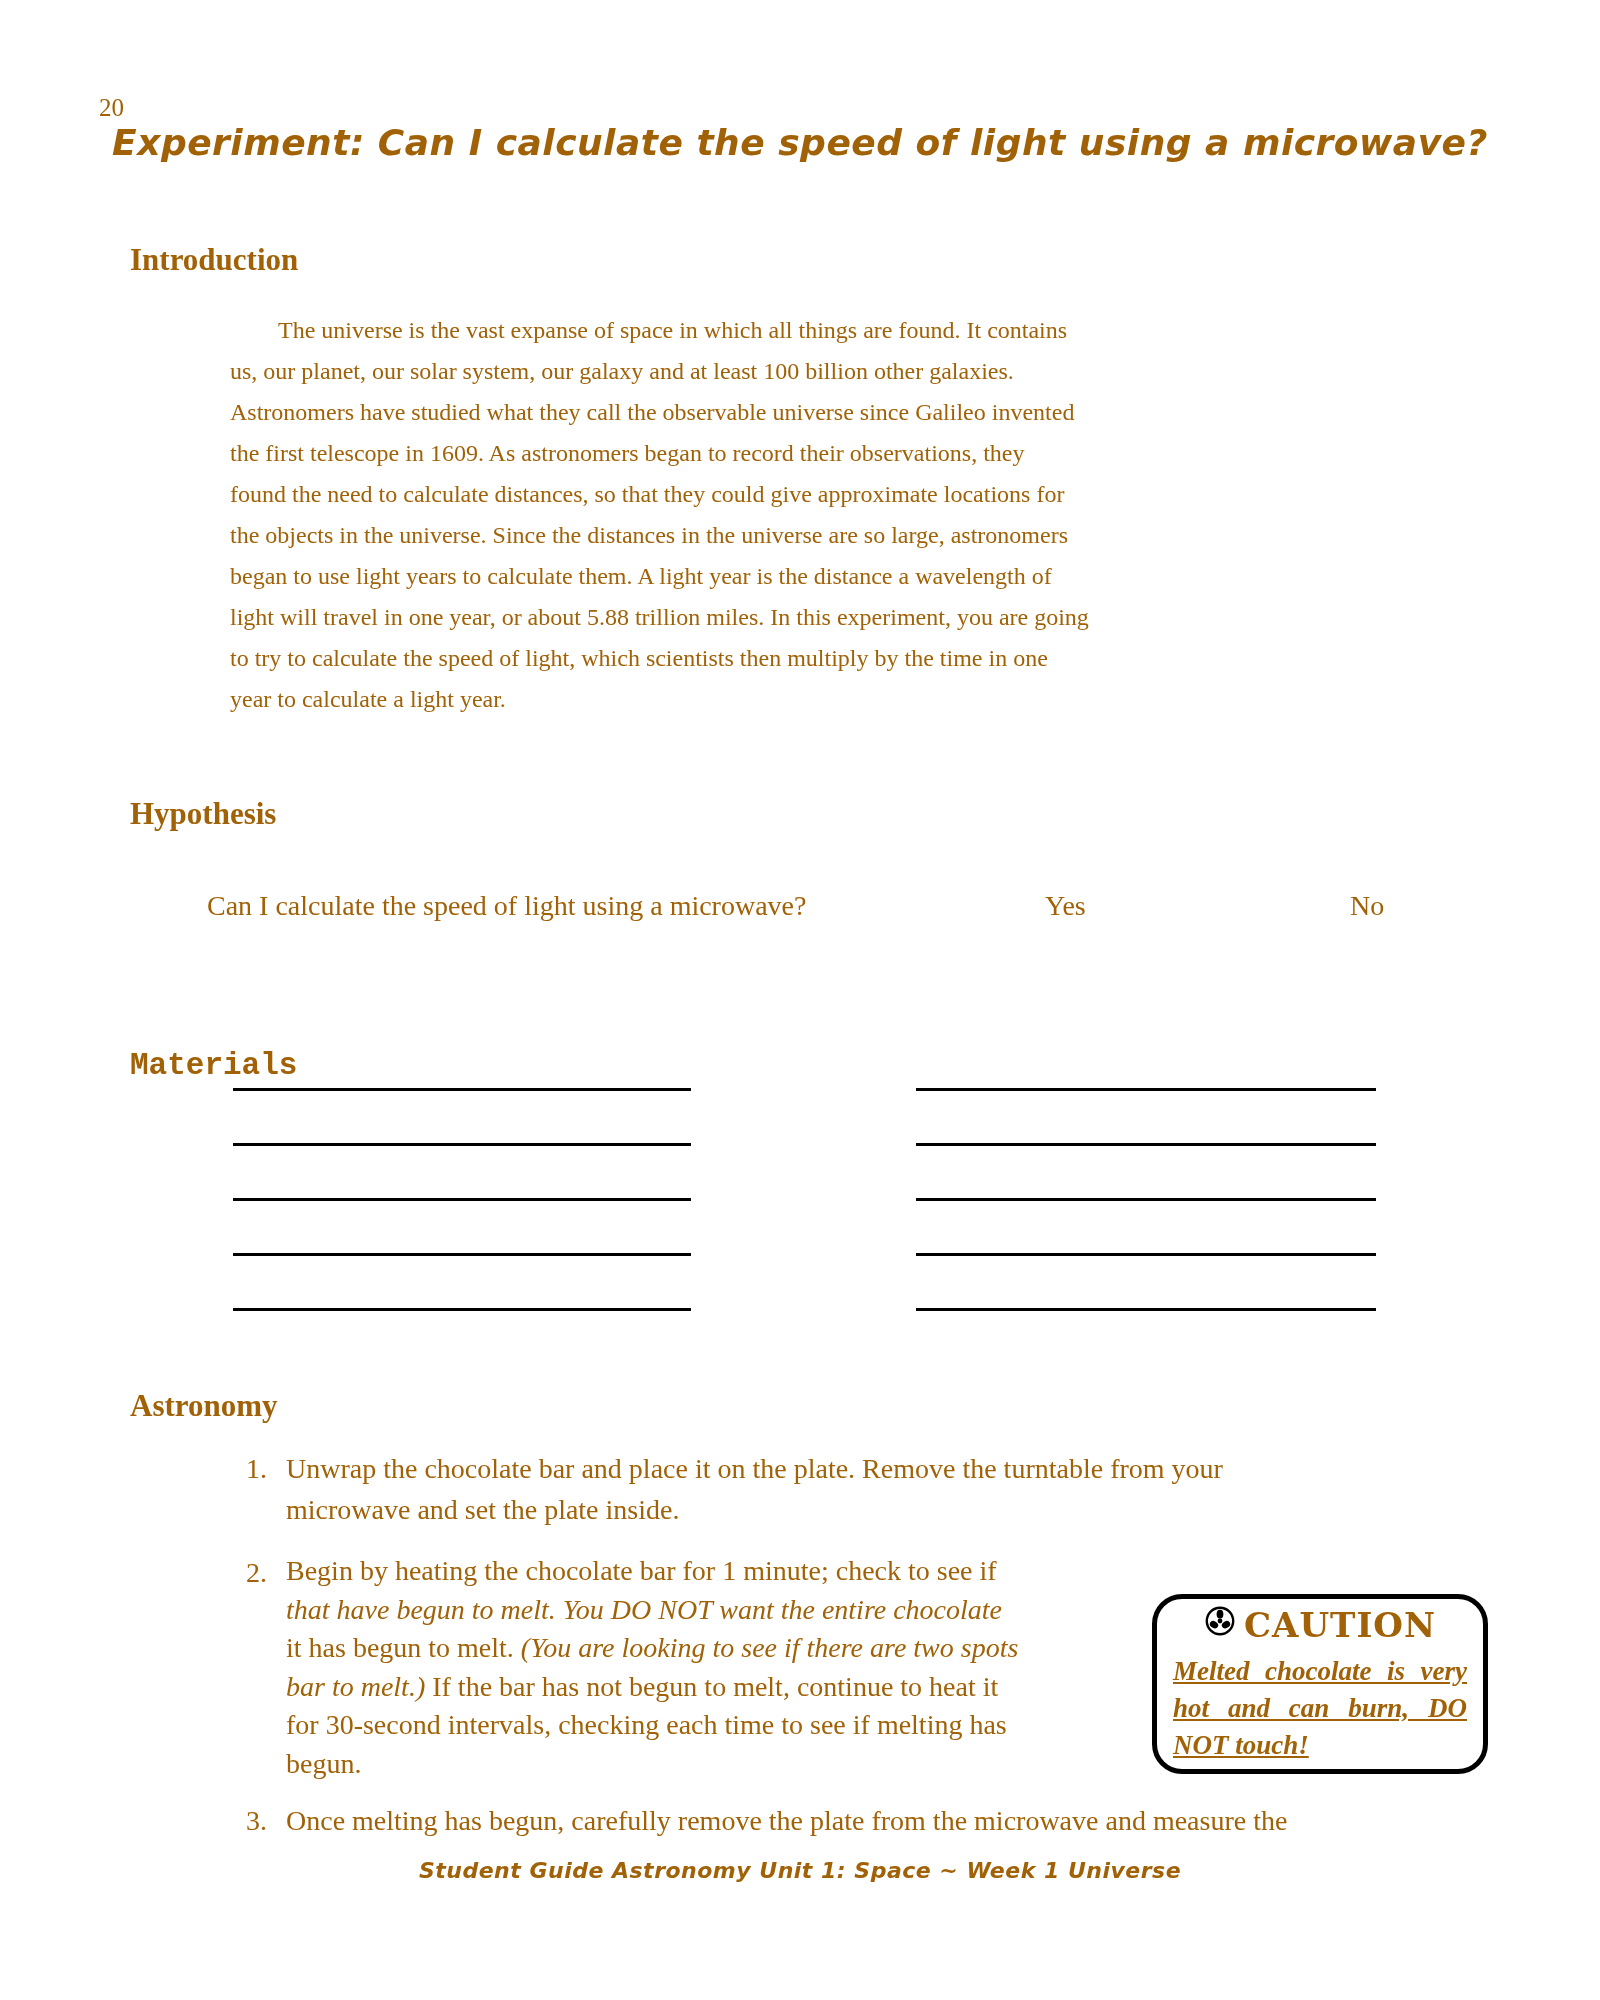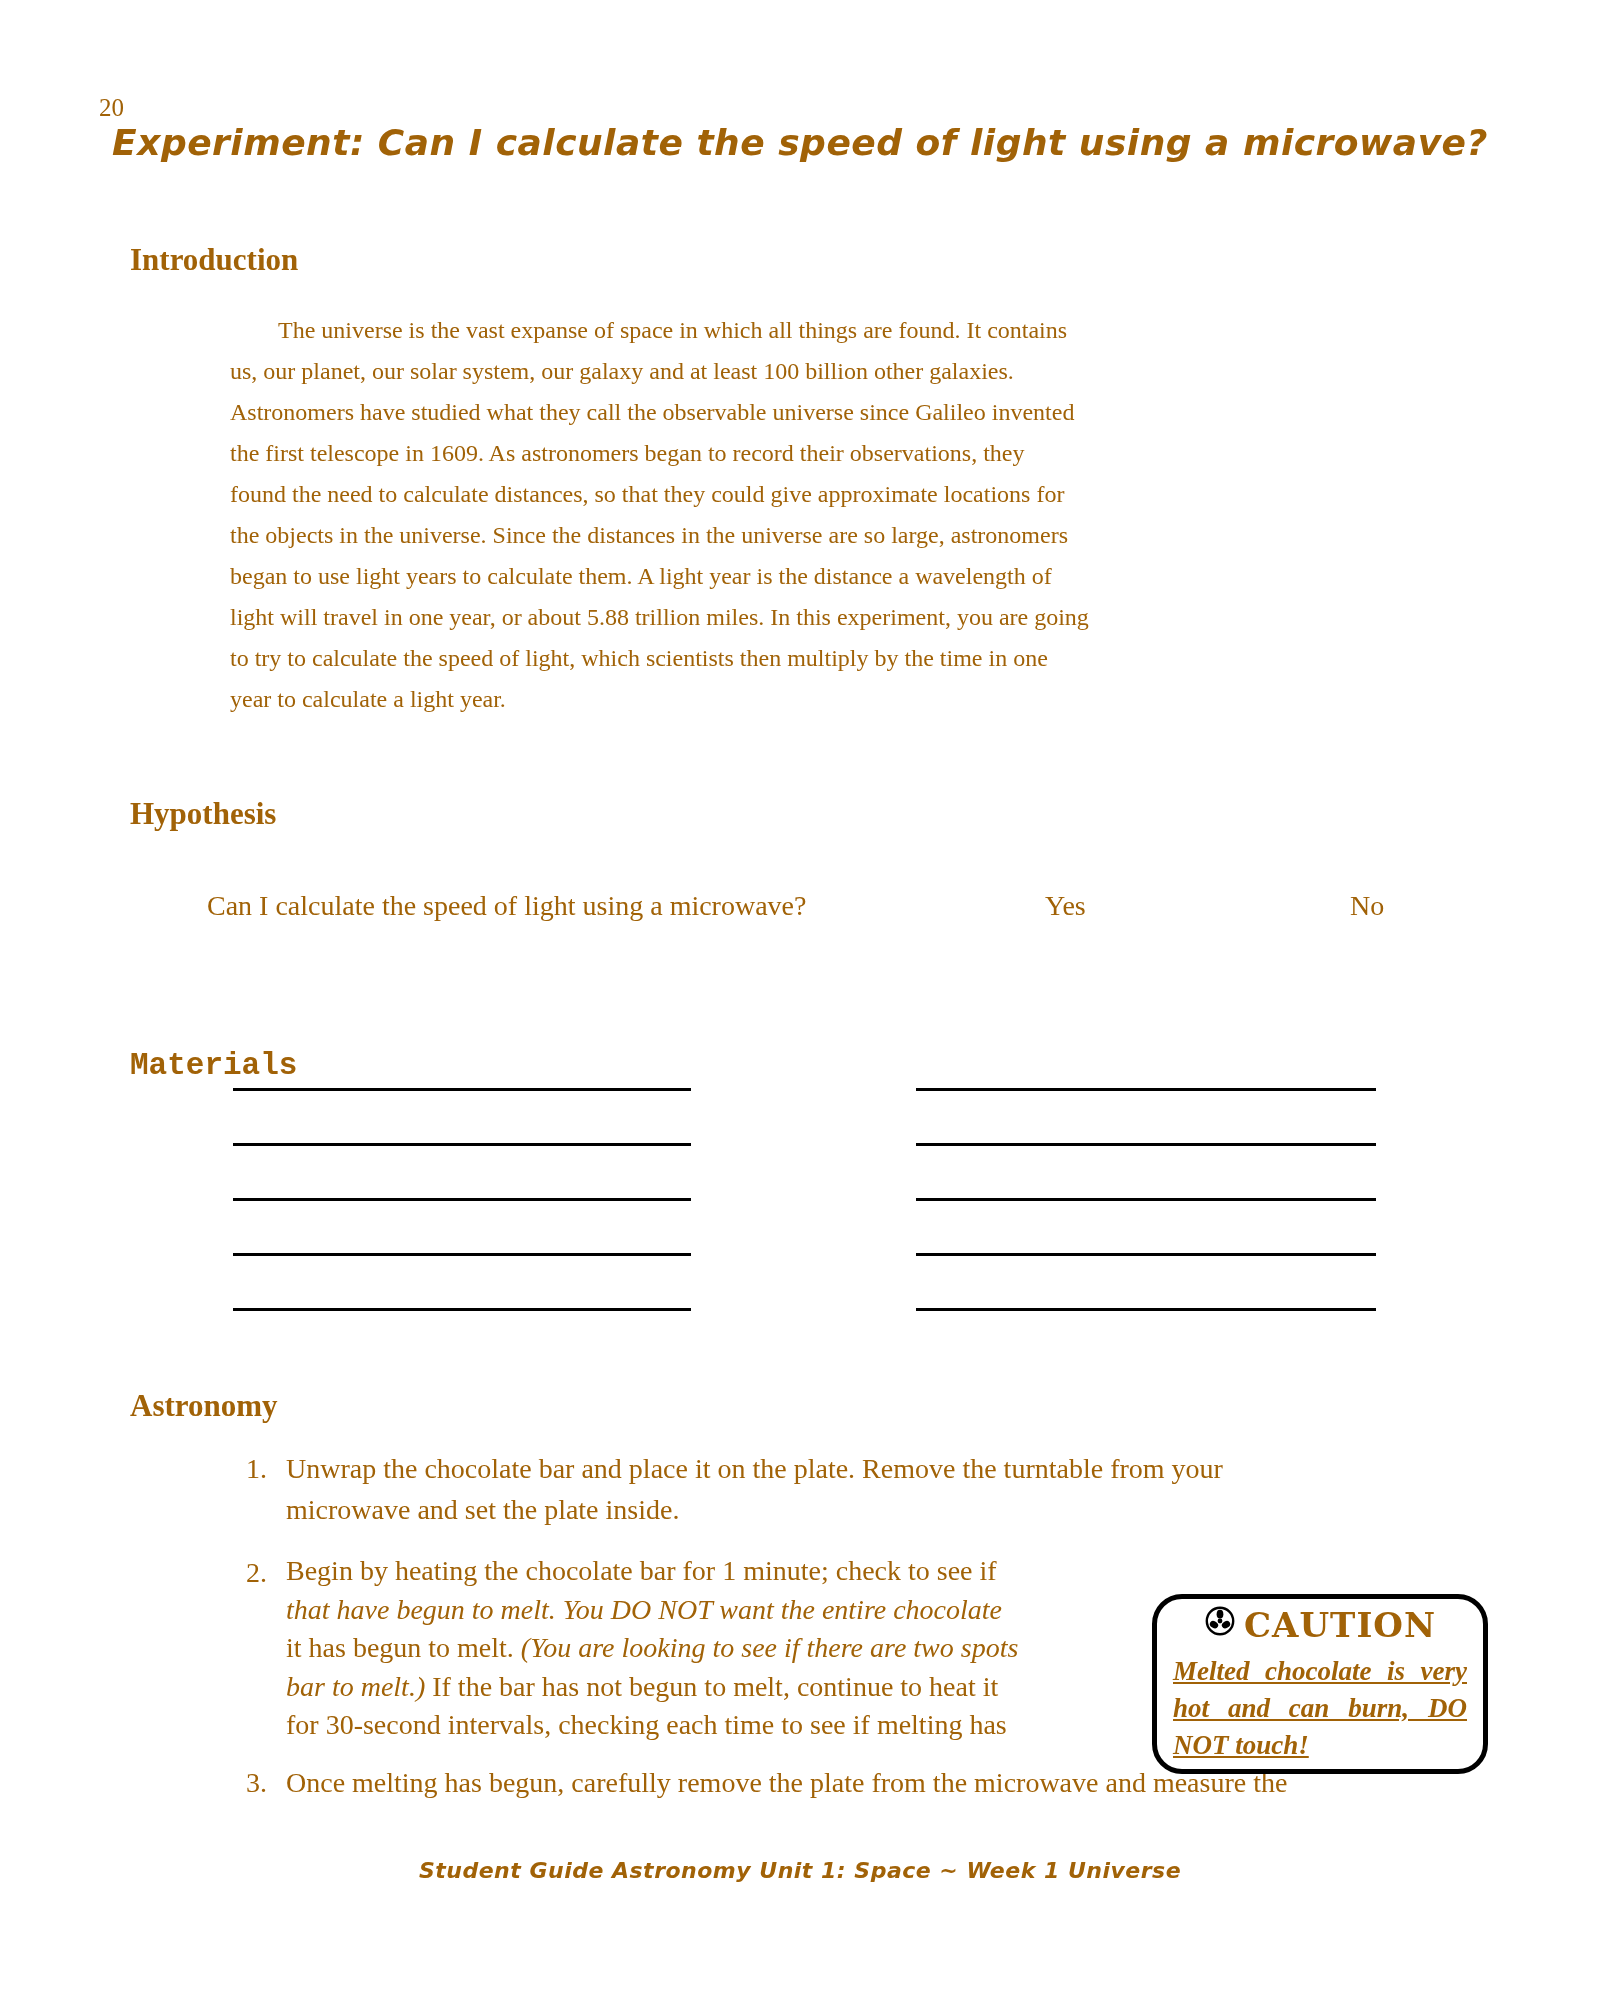--- a/index.html
+++ b/index.html
@@ -148,20 +148,21 @@
         </div>
       </div>
       <div class="step">
         <span class="step-num">2.</span>
         <div class="step-body">
           <div class="step-line"><span class="run-normal">Begin by heating the chocolate bar for 1 minute; check to see if</span></div>
           <div class="step-line"><span class="run-italic">that have begun to melt.  You DO NOT want the entire chocolate</span></div>
           <div class="step-line"><span class="run-normal">it has begun to melt.  </span><span class="run-italic">(You are looking to see if there are two spots</span></div>
           <div class="step-line"><span class="run-italic">bar to melt.)</span><span class="run-normal"> If the bar has not begun to melt, continue to heat it</span></div>
           <div class="step-line"><span class="run-normal">for 30-second intervals, checking each time to see if melting has</span></div>
+          <div class="step-line"><span class="run-normal">begun.</span></div>
         </div>
       </div>
       <div class="step">
         <span class="step-num">3.</span>
         <div class="step-body">
           <div class="step-line"><span class="run-normal">Once melting has begun, carefully remove the plate from the microwave and measure the</span></div>
         </div>
       </div>
     </div>
 

